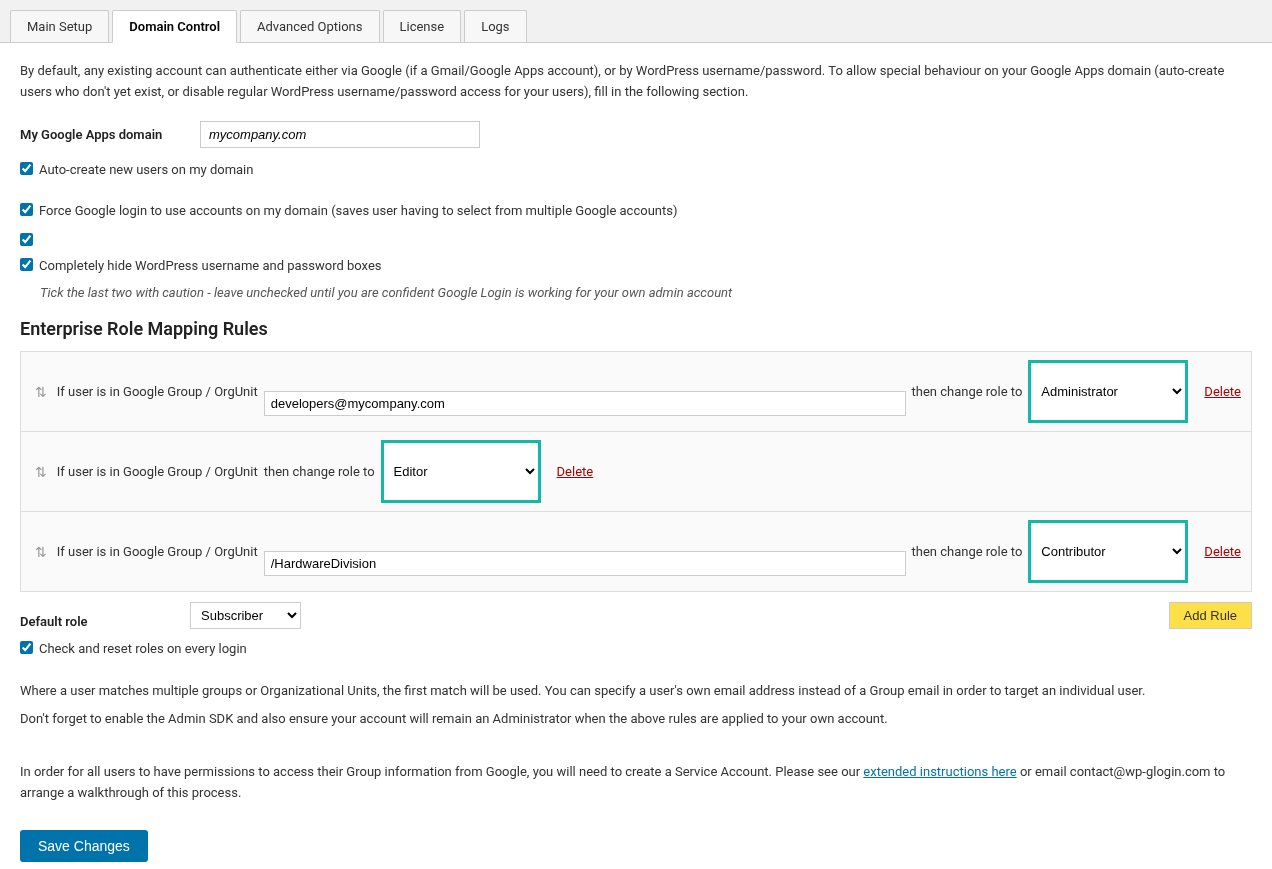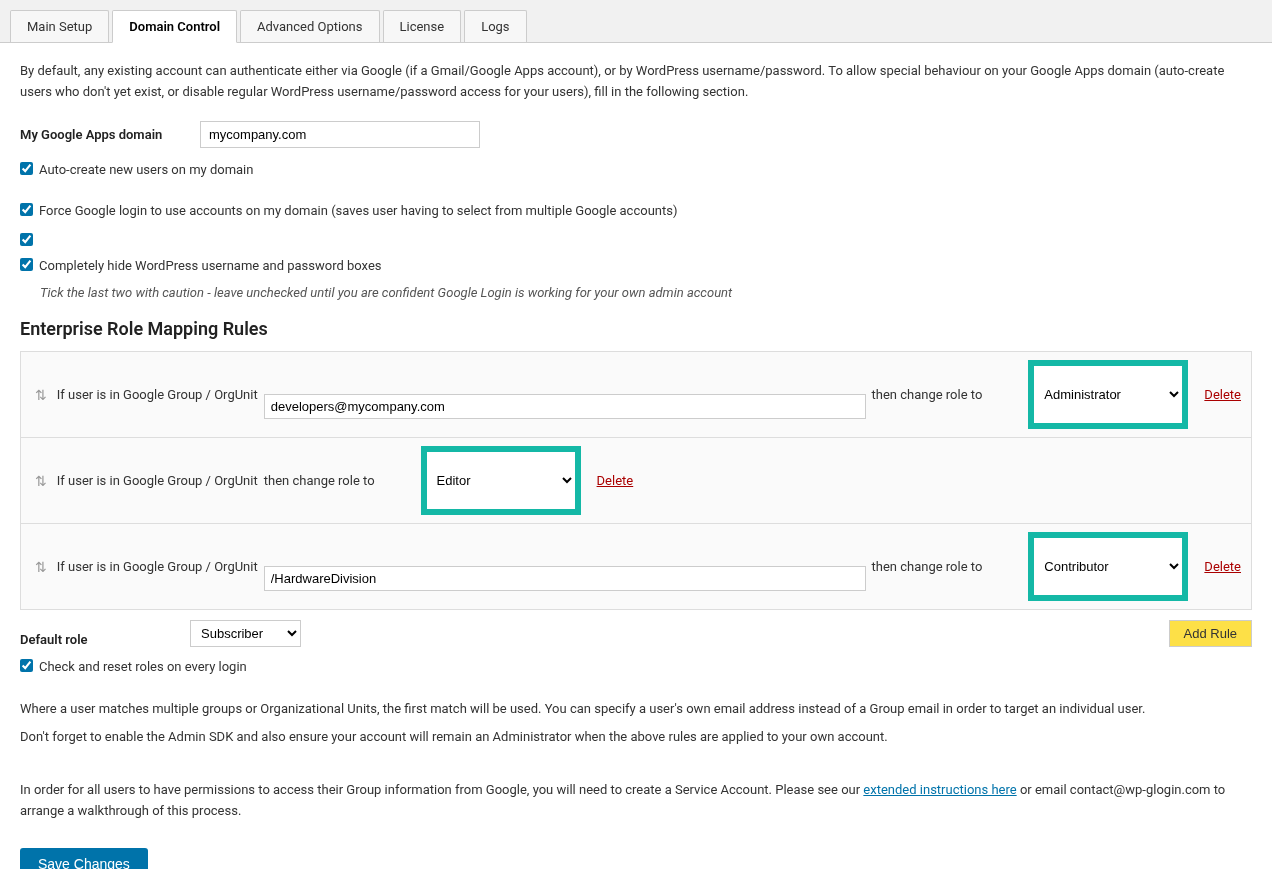--- a/index.html
+++ b/index.html
@@ -62,20 +62,21 @@
       font-weight: 600;
       min-width: 180px;
       font-size: 13px;
     }
     .form-input {
       border: 1px solid #ccc;
       padding: 5px 8px;
       font-size: 13px;
       width: 280px;
       background: #fff;
+      font-style: italic;
     }
     
     .checkbox-row {
       display: flex;
       align-items: flex-start;
       margin-bottom: 10px;
       gap: 6px;
     }
     .checkbox-row input[type="checkbox"] {
       margin-top: 2px;
@@ -114,26 +115,25 @@
     }
     .rule-input {
       border: 1px solid #ccc;
       padding: 4px 6px;
       font-size: 13px;
       flex: 1;
       background: #fff;
       margin-top: 24px;
     }
     .rule-select {
-      border: 6px solid #14b8a6;
+      border: 3px solid #14b8a6;
       padding: 20px 6px;
       font-size: 13px;
       background: #fff;
       min-width: 160px;
-      margin-left: 40px;
     }
     .delete-link {
       color: #a00;
       text-decoration: underline;
       cursor: pointer;
       font-size: 13px;
       margin-left: 10px;
       white-space: nowrap;
     }
     

